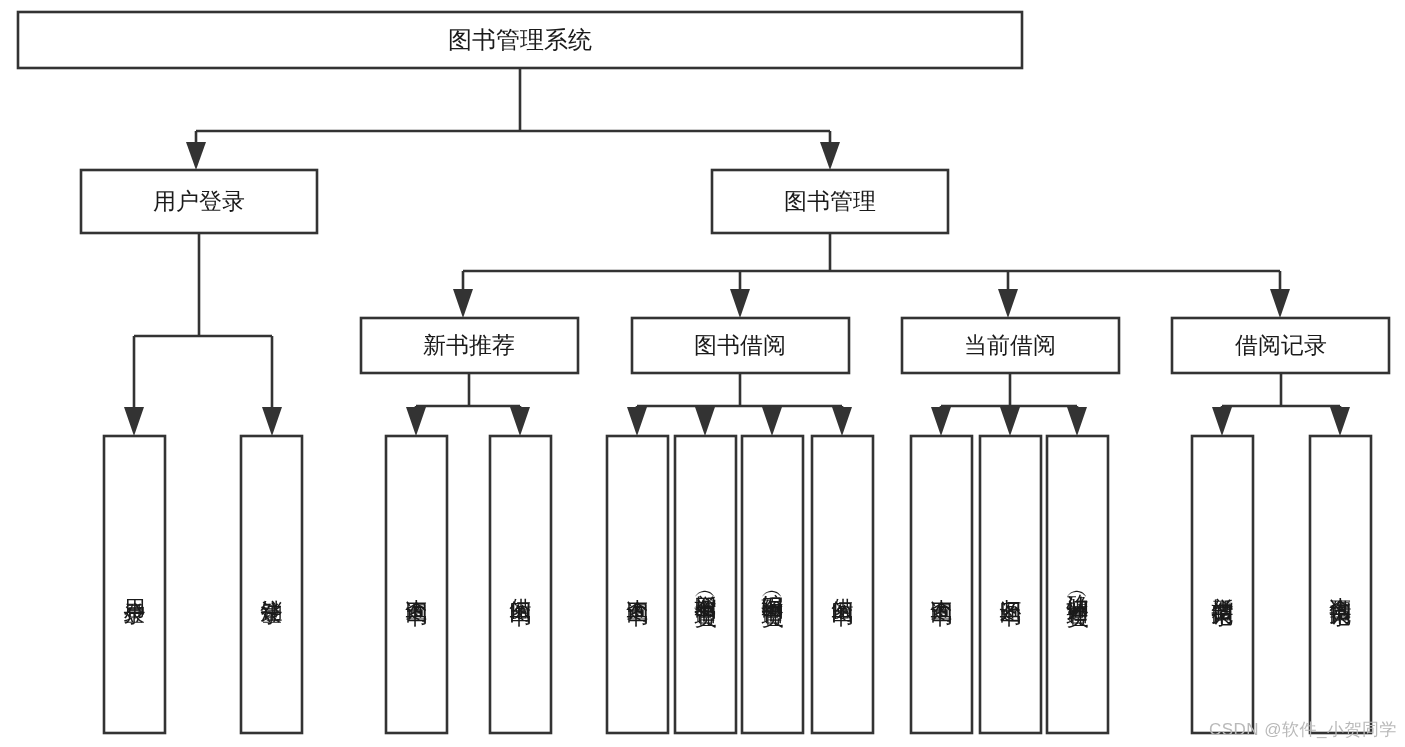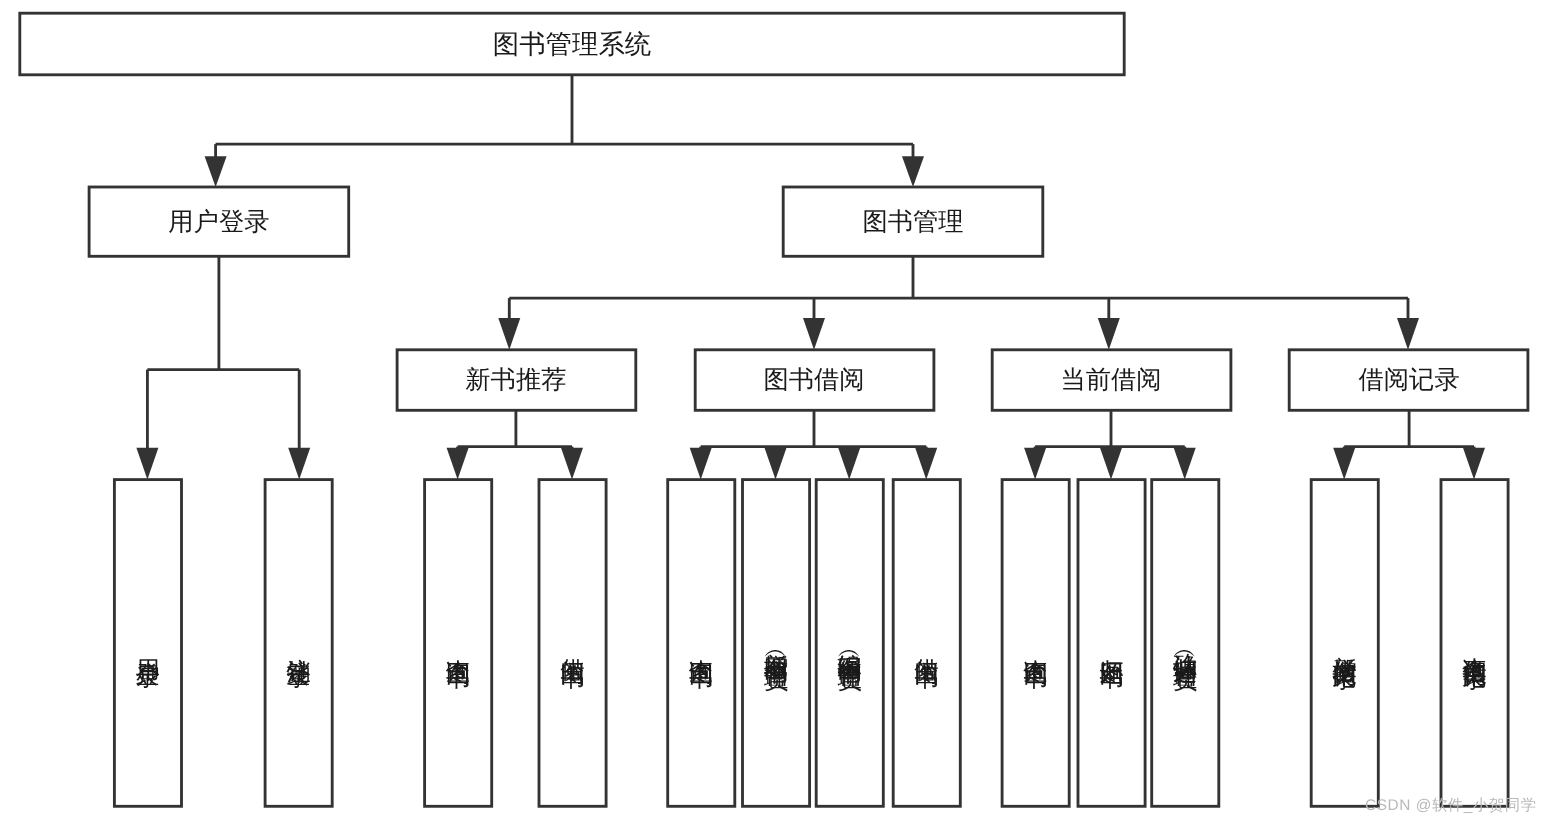--- a/index.html
+++ b/index.html
@@ -66,21 +66,21 @@
     letter-spacing: 2px;
     color: #1a1a1a;
     white-space: nowrap;
     text-align: center;
   }
   .watermark {
     position: absolute;
     right: 8px;
     bottom: 6px;
     font-family: "Liberation Sans", "DejaVu Sans", sans-serif;
-    font-size: 14px;
+    font-size: 17px;
     color: #b9b9b9;
     letter-spacing: 0.5px;
     white-space: nowrap;
     user-select: none;
   }
 </style>
 </head>
 <body>
 
 <div id="diagram-root">

